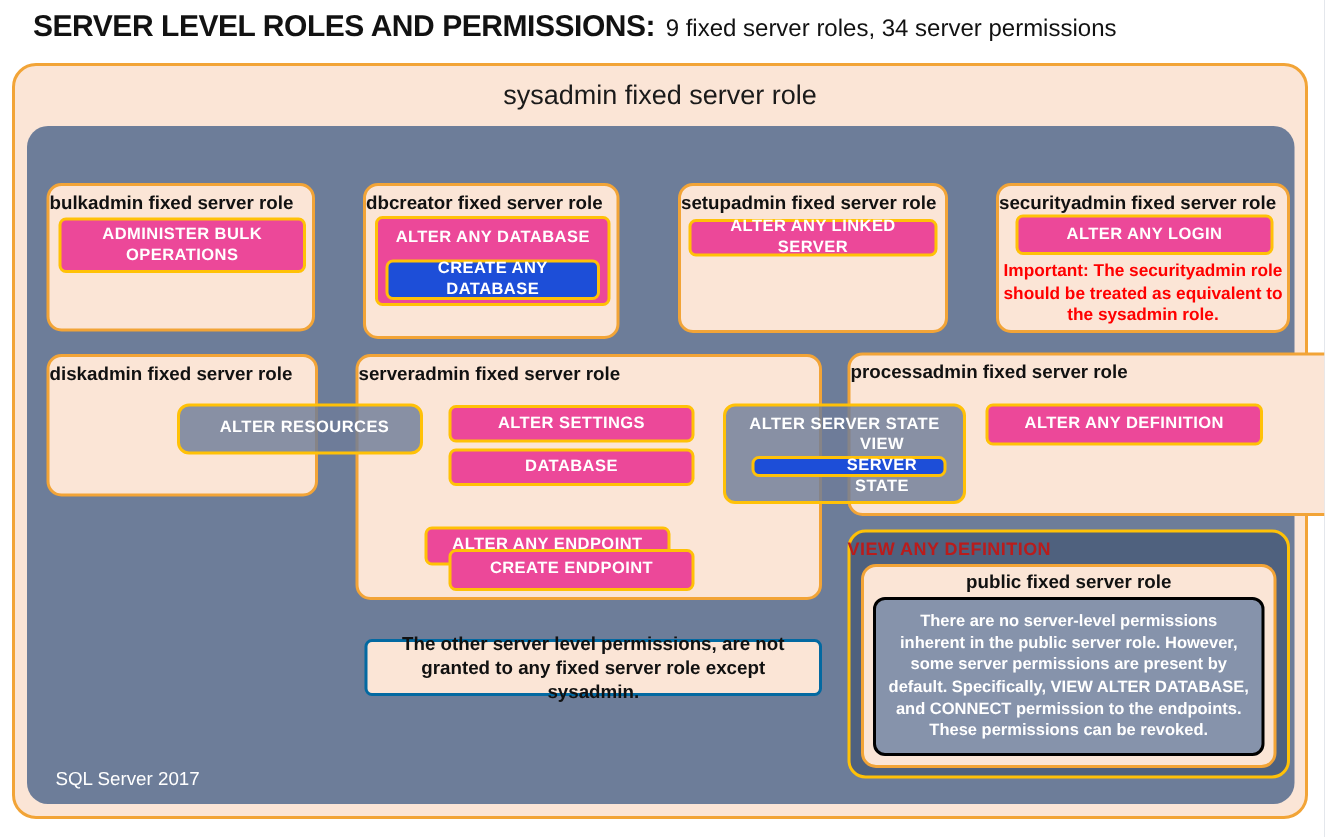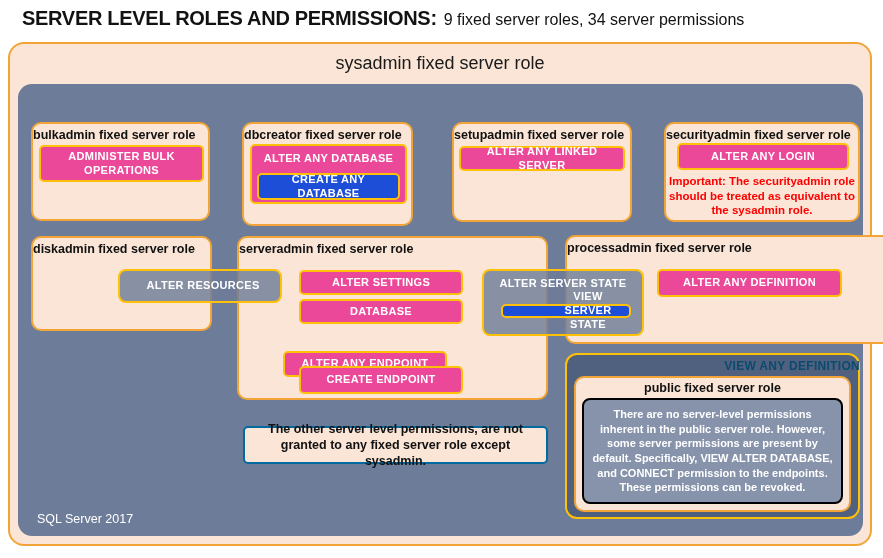--- a/index.html
+++ b/index.html
@@ -61,21 +61,21 @@
   .perm-shutdown{left:299px;top:299px;width:164px;height:25px;}
   .perm-alter-endpoint{left:283px;top:331px;width:164px;height:26px;margin-top:20px;}
   .perm-create-endpoint{left:299px;top:366px;width:164px;height:28px;}
   .perm-alter-server-state{left:482px;top:269px;width:162px;height:67px;}
   .perm-view-server-state{left:501px;top:304px;width:130px;height:14px;padding-left:48px;}
   .perm-alter-connection{left:657px;top:269px;width:185px;height:28px;}
 
   
   .vad-box{left:565px;top:353px;width:295px;height:166px;background:#4F617E;
     border:2px solid #FFC107;border-radius:12px;}
-  .vad-title{left:565px;top:359px;width:295px;text-align:right;color:#0c4a6e;
+  .vad-title{left:565px;top:359px;width:295px;text-align:left;color:#b91c1c;
     font-weight:bold;font-size:12px;letter-spacing:0.3px;}
   .public-box{left:574px;top:376px;width:277px;height:136px;background:#FBE5D6;
     border:2px solid #F2A437;border-radius:10px;}
   .public-title{left:574px;top:381px;width:277px;text-align:center;
     font-weight:bold;font-size:12.5px;color:#111;}
   .public-note{left:582px;top:398px;width:261px;height:106px;
     background:#8693AB;border:2px solid #000000;border-radius:8px;
     color:#fff;font-weight:bold;font-size:11px;line-height:1.32;
     display:flex;align-items:center;justify-content:center;text-align:center;
     padding:3px 7px;}

